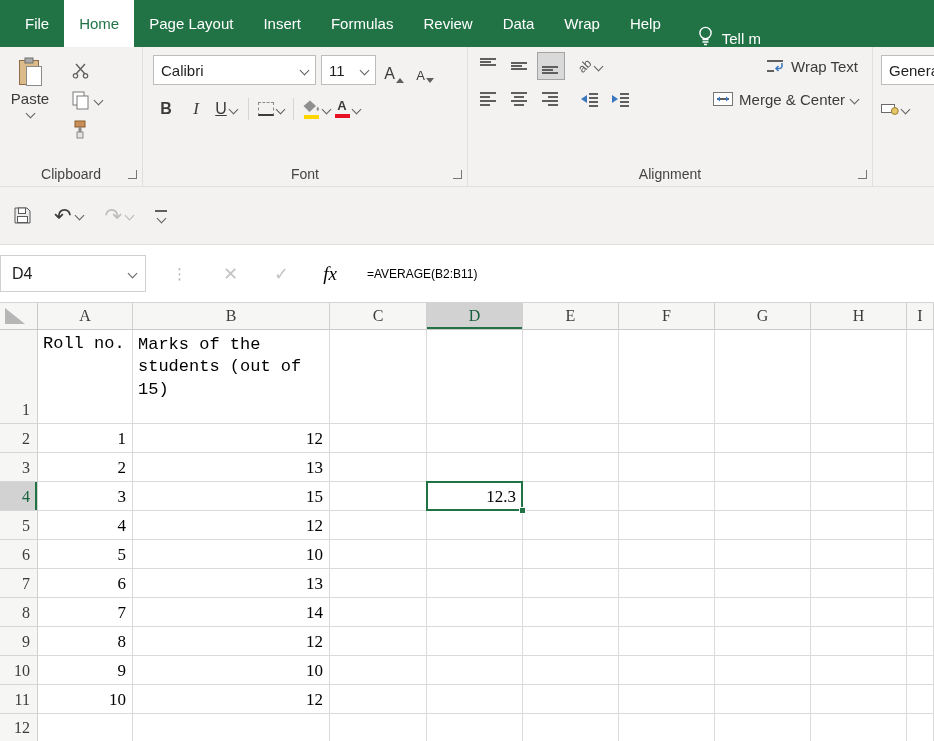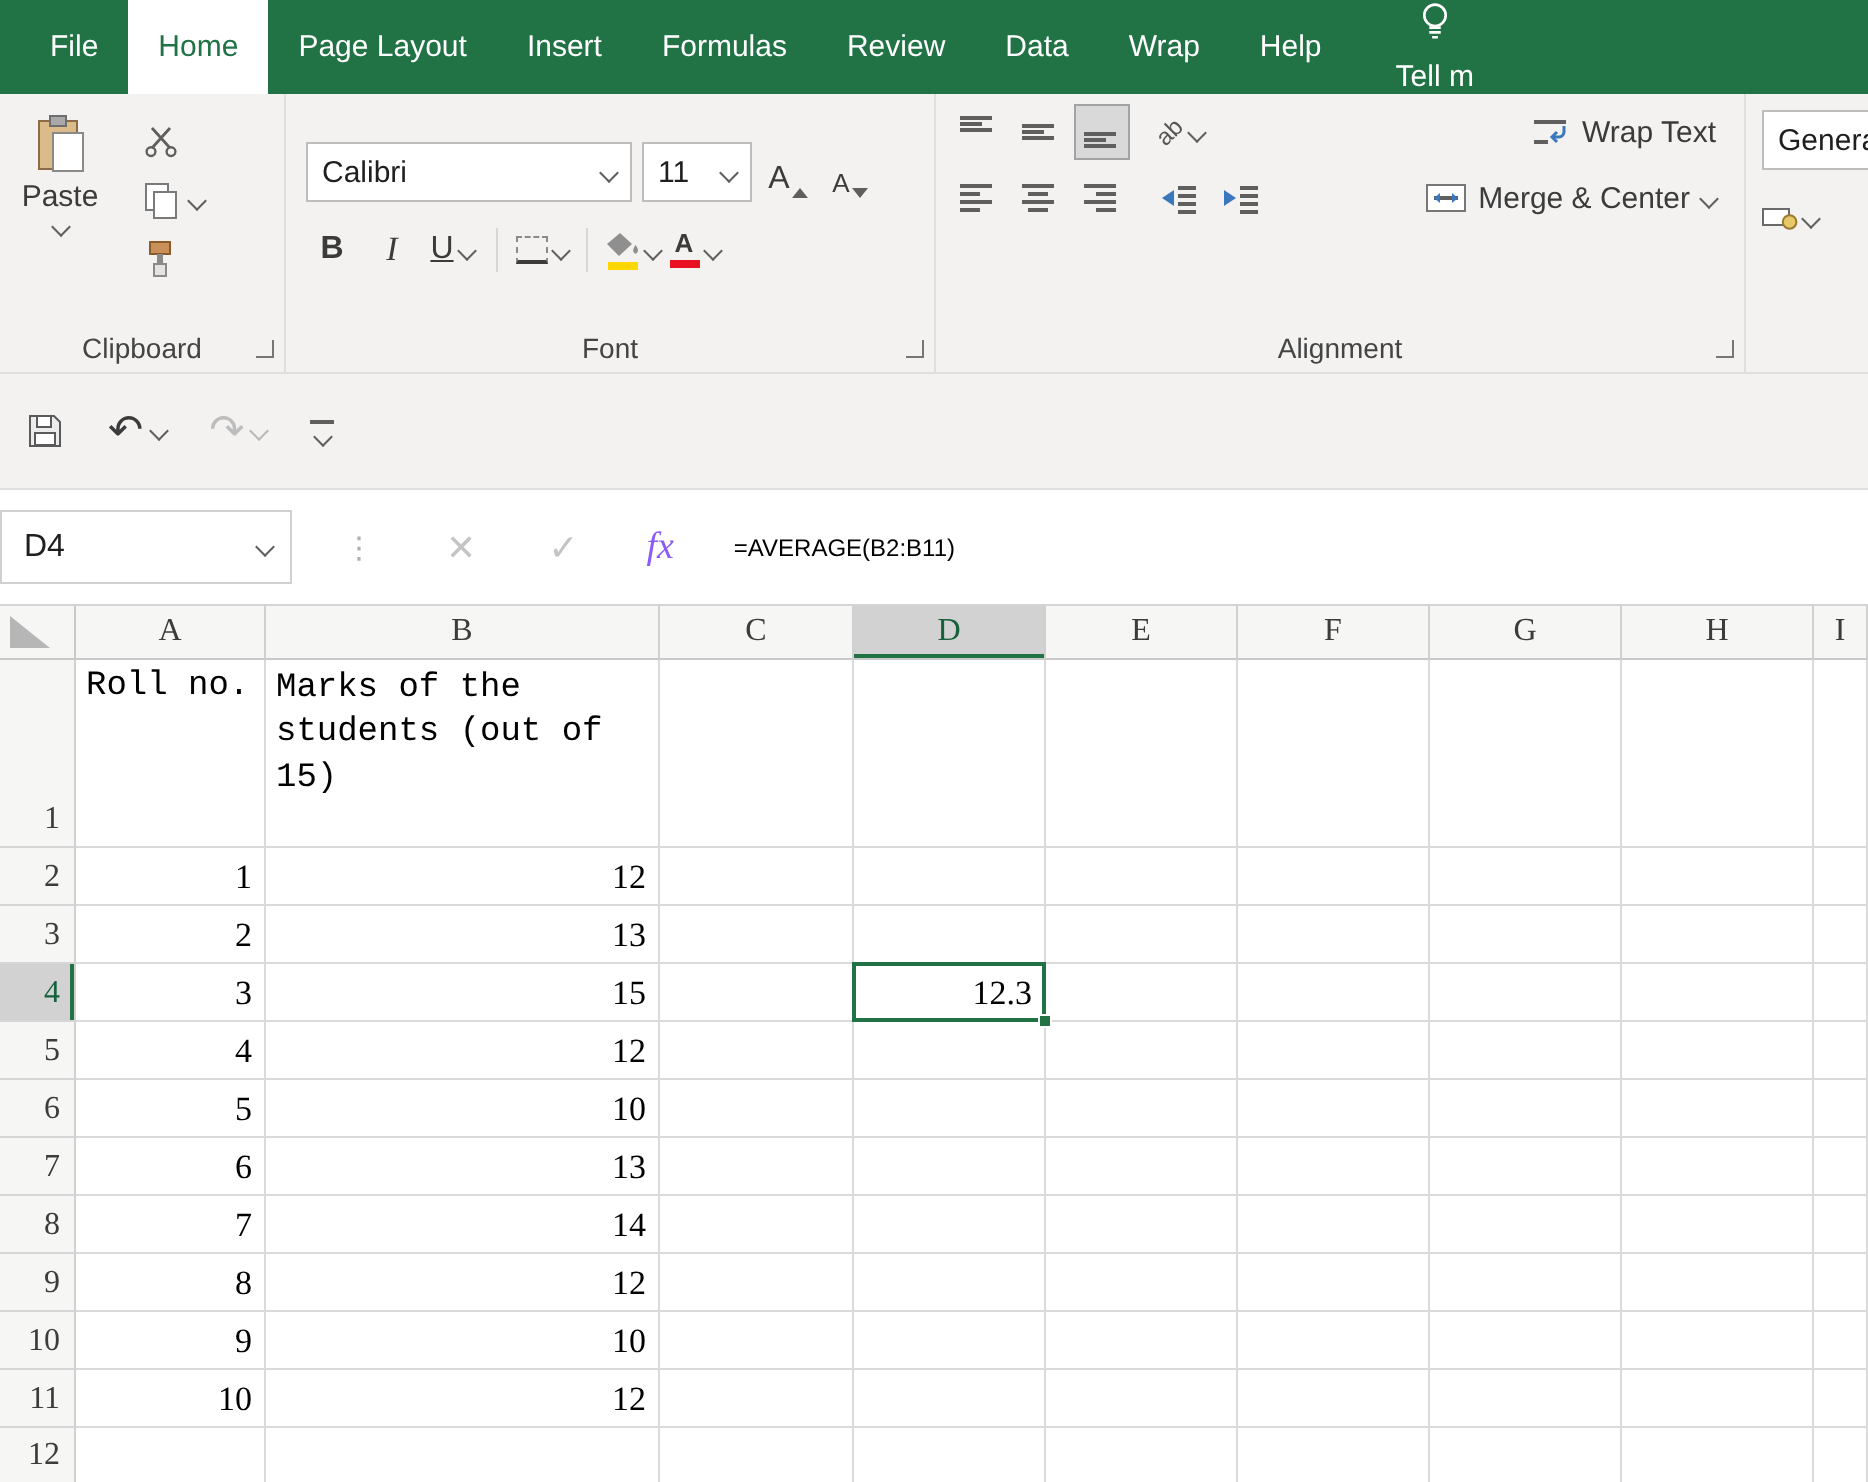--- a/index.html
+++ b/index.html
@@ -5,40 +5,40 @@
   * { margin:0; padding:0; box-sizing:border-box; }
   html,body { width:934px; height:741px; overflow:hidden; }
   body { font-family:"Liberation Sans", sans-serif; background:#fff; }
   .app { width:934px; height:741px; display:flex; flex-direction:column; overflow:hidden; position:relative; background:#fff; }
 
   
   .tabbar { height:47px; background:#217346; display:flex; align-items:stretch; color:#fff; font-size:15px; overflow:hidden; flex:none; }
   .tab { display:flex; align-items:center; padding:0 15px; white-space:nowrap; cursor:default; }
   .tab.first { margin-left:10px; }
   .tab.active { background:#fff; color:#217346; }
-  .tellme { display:flex; align-items:center; gap:9px; margin-left:22px; white-space:nowrap;flex-direction:column; }
+  .tellme { display:flex; align-items:flex-end; gap:9px; margin-left:22px; white-space:nowrap; }
 
   
   .ribbon { height:140px; background:#f3f2f1; border-bottom:1px solid #e1dfdd; display:flex; overflow:hidden; flex:none; }
   .group { display:flex; flex-direction:column; position:relative; border-right:1px solid #e1dfdd; flex:none; }
   .g-body { flex:1; display:flex; }
   .g-foot { height:24px; display:flex; align-items:center; justify-content:center; font-size:14px; color:#444; position:relative; }
   .launcher { position:absolute; right:5px; bottom:7px; width:9px; height:9px; border-right:1.5px solid #767676; border-bottom:1.5px solid #767676; }
   .chev { width:7px; height:7px; border-right:1.3px solid #5f5f5f; border-bottom:1.3px solid #5f5f5f; transform:rotate(45deg); display:inline-block; flex:none; }
   .chev.lt { border-color:#b9b9b9; }
   .ibtn { min-width:26px; height:26px; display:flex; align-items:center; justify-content:center; gap:3px; color:#3b3b3b; }
   .toggled { background:#d9d9d9; outline:1px solid #a3a3a3; }
 
   .g-clipboard { width:143px; }
   .paste-btn { width:60px; display:flex; flex-direction:column; align-items:center; gap:3px; padding-top:10px; font-size:15px; color:#3b3b3b; }
   .clip-col { display:flex; flex-direction:column; gap:9px; margin-left:12px; padding-top:14px; }
   .sbtn { display:flex; align-items:center; gap:5px; height:20px; }
 
   .g-font { width:325px; }
-  .font-col { display:flex; flex-direction:column; width:100%; padding:24px 8px 0 10px; }
+  .font-col { display:flex; flex-direction:column; width:100%; padding:8px 8px 0 10px; }
   .row1 { display:flex; align-items:center; gap:5px; }
   .combo { background:#fff; border:1px solid #bfbdbb; height:30px; display:flex; align-items:center; justify-content:space-between; padding:0 7px; font-size:15px; color:#1f1f1f; }
   .font-name { width:163px; }
   .font-size { width:55px; }
   .row2 { display:flex; align-items:center; gap:4px; margin-top:11px; }
   .b-glyph { font-weight:bold; font-size:16px; }
   .i-glyph { font-style:italic; font-family:"Liberation Serif",serif; font-size:17px; }
   .u-glyph { text-decoration:underline; font-size:16px; }
   .vsep { width:1px; height:22px; background:#d8d6d4; margin:0 5px; }
   .stack { display:flex; flex-direction:column; align-items:center; gap:2px; }
@@ -67,21 +67,21 @@
   .redo-g { font-size:21px; color:#bdbdbd; }
   .cust { display:flex; flex-direction:column; align-items:center; gap:3px; }
   .cust .bar { width:12px; height:2px; background:#5f5f5f; }
 
   
   .fbar { height:58px; background:#fff; border-bottom:1px solid #d4d4d4; display:flex; align-items:center; flex:none; }
   .namebox { width:146px; height:37px; border:1px solid #d2d0ce; display:flex; align-items:center; padding:0 9px 0 11px; font-size:16px; color:#1f1f1f; justify-content:space-between; flex:none; }
   .fb-dots { color:#b0b0b0; font-size:15px; margin-left:26px; }
   .fb-x { color:#c4c4c4; font-size:18px; margin-left:36px; }
   .fb-ck { color:#c4c4c4; font-size:18px; margin-left:36px; }
-  .fb-fx { font-family:"Liberation Serif",serif; font-style:italic; font-size:19px; color:#8b5cf6; margin-left:34px; }
+  .fb-fx { font-family:"Liberation Serif",serif; font-style:italic; font-size:19px; color:#000000; margin-left:34px; }
   .fb-formula { font-size:12px; color:#000; margin-left:30px; white-space:nowrap; }
 
   
   .sheet { flex:1; background:#fff; overflow:hidden; font-family:"Liberation Serif", serif; }
   .hdr-row { display:flex; height:27px; }
   .corner { width:38px; flex:none; background:#f6f6f5; border-right:1px solid #c9c9c9; border-bottom:1px solid #c9c9c9; position:relative; }
   .tri { position:absolute; left:5px; top:5px; width:20px; height:16px; background:#b6b6b6; clip-path:polygon(0 0, 0 100%, 100% 100%); }
   .colhdr { flex:none; background:#f6f6f5; border-right:1px solid #d0d0d0; border-bottom:1px solid #c9c9c9; display:flex; align-items:center; justify-content:center; font-size:16px; color:#3c3c3c; }
   .colhdr.sel { background:#d2d2d2; box-shadow:inset 0 -2px 0 #217346; color:#17613c; }
   .gridrow { display:flex; }

